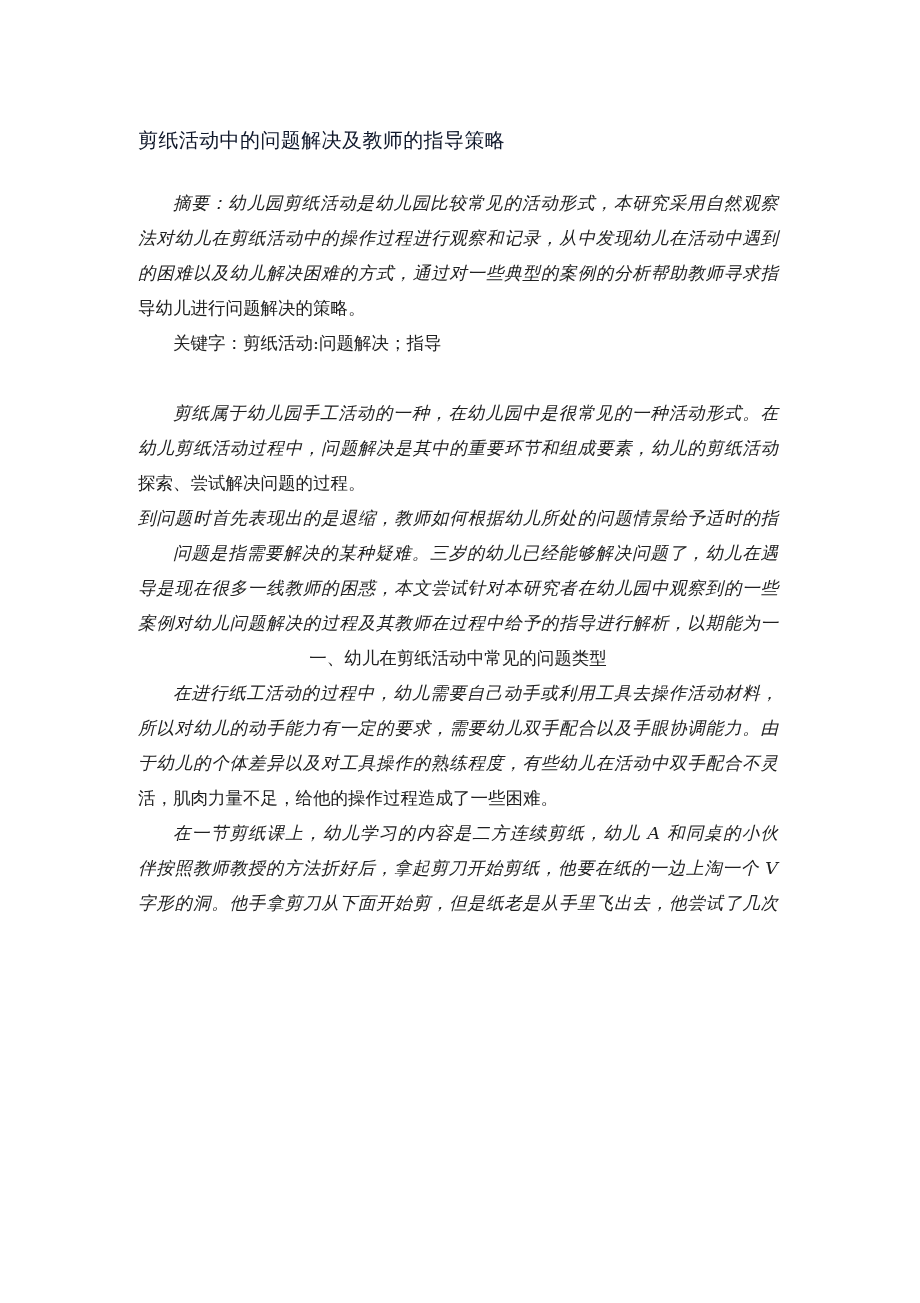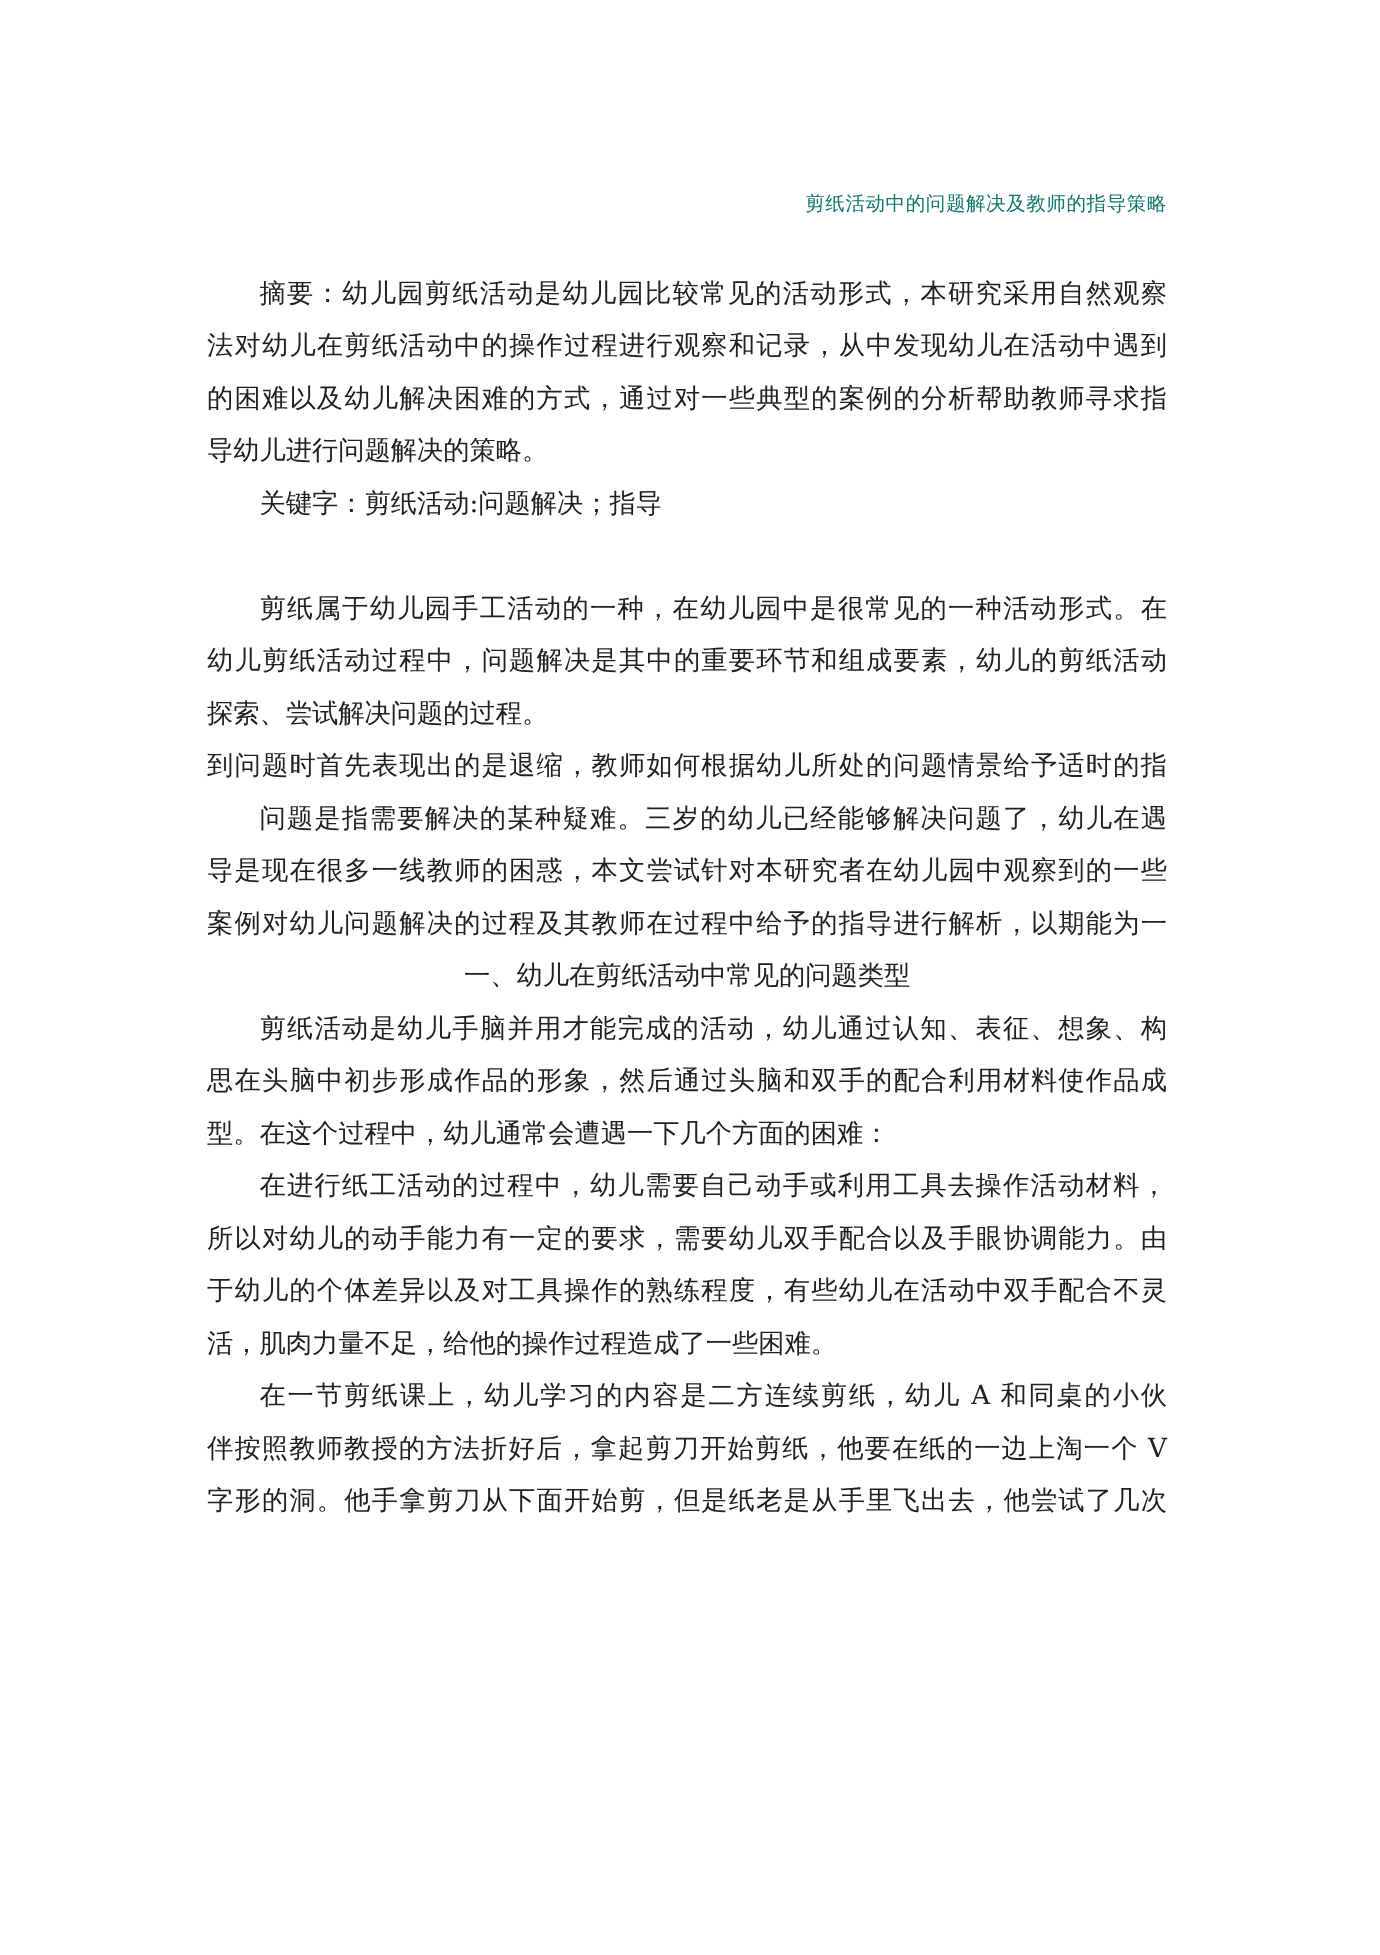--- a/index.html
+++ b/index.html
@@ -26,44 +26,45 @@
   .content {
     position: absolute;
     left: 138px;
     top: 0;
     width: 640px;
   }
 
   .doc-title {
     margin: 0;
     padding: 0;
-    font-size: 13px;
+    font-size: 20px;
     font-weight: normal;
-    text-align: right;
+    text-align: left;
     letter-spacing: 0.4px;
-    color: #0f766e;
+    color: #0f172a;
     line-height: 1;
     padding-top: 130px;
   }
 
   .spacer-after-title { height: 36px; }
   .blank-line { height: 35px; }
 
   
   .line {
     display: block;
     font-size: 17.5px;
     line-height: 35px;
     color: #202020;
     text-align: justify;
     text-justify: inter-character;
     white-space: normal;
   }
   .line.just {
     text-align-last: justify;
+    font-style: italic;
   }
   .line.last {
     text-align-last: left;
   }
   .line.ind {
     text-indent: 2em;
   }
   .line.ctr {
     text-align: right;
     text-align-last: center;
@@ -102,25 +103,20 @@
       <span class="line just">到问题时首先表现出的是退缩，教师如何根据幼儿所处的问题情景给予适时的指</span>
       <span class="line ind just">问题是指需要解决的某种疑难。三岁的幼儿已经能够解决问题了，幼儿在遇</span>
       <span class="line just">导是现在很多一线教师的困惑，本文尝试针对本研究者在幼儿园中观察到的一些</span>
       <span class="line just">案例对幼儿问题解决的过程及其教师在过程中给予的指导进行解析，以期能为一</span>
     </div>
 
     <div>
       <span class="line ctr">一、幼儿在剪纸活动中常见的问题类型</span>
     </div>
 
-    <div>
-      <span class="line ind just">剪纸活动是幼儿手脑并用才能完成的活动，幼儿通过认知、表征、想象、构</span>
-      <span class="line just">思在头脑中初步形成作品的形象，然后通过头脑和双手的配合利用材料使作品成</span>
-      <span class="line last">型。在这个过程中，幼儿通常会遭遇一下几个方面的困难：</span>
-    </div>
 
 
     <div>
       <span class="line ind just">在进行纸工活动的过程中，幼儿需要自己动手或利用工具去操作活动材料，</span>
       <span class="line just">所以对幼儿的动手能力有一定的要求，需要幼儿双手配合以及手眼协调能力。由</span>
       <span class="line just">于幼儿的个体差异以及对工具操作的熟练程度，有些幼儿在活动中双手配合不灵</span>
       <span class="line last">活，肌肉力量不足，给他的操作过程造成了一些困难。</span>
     </div>
 
     <div>

